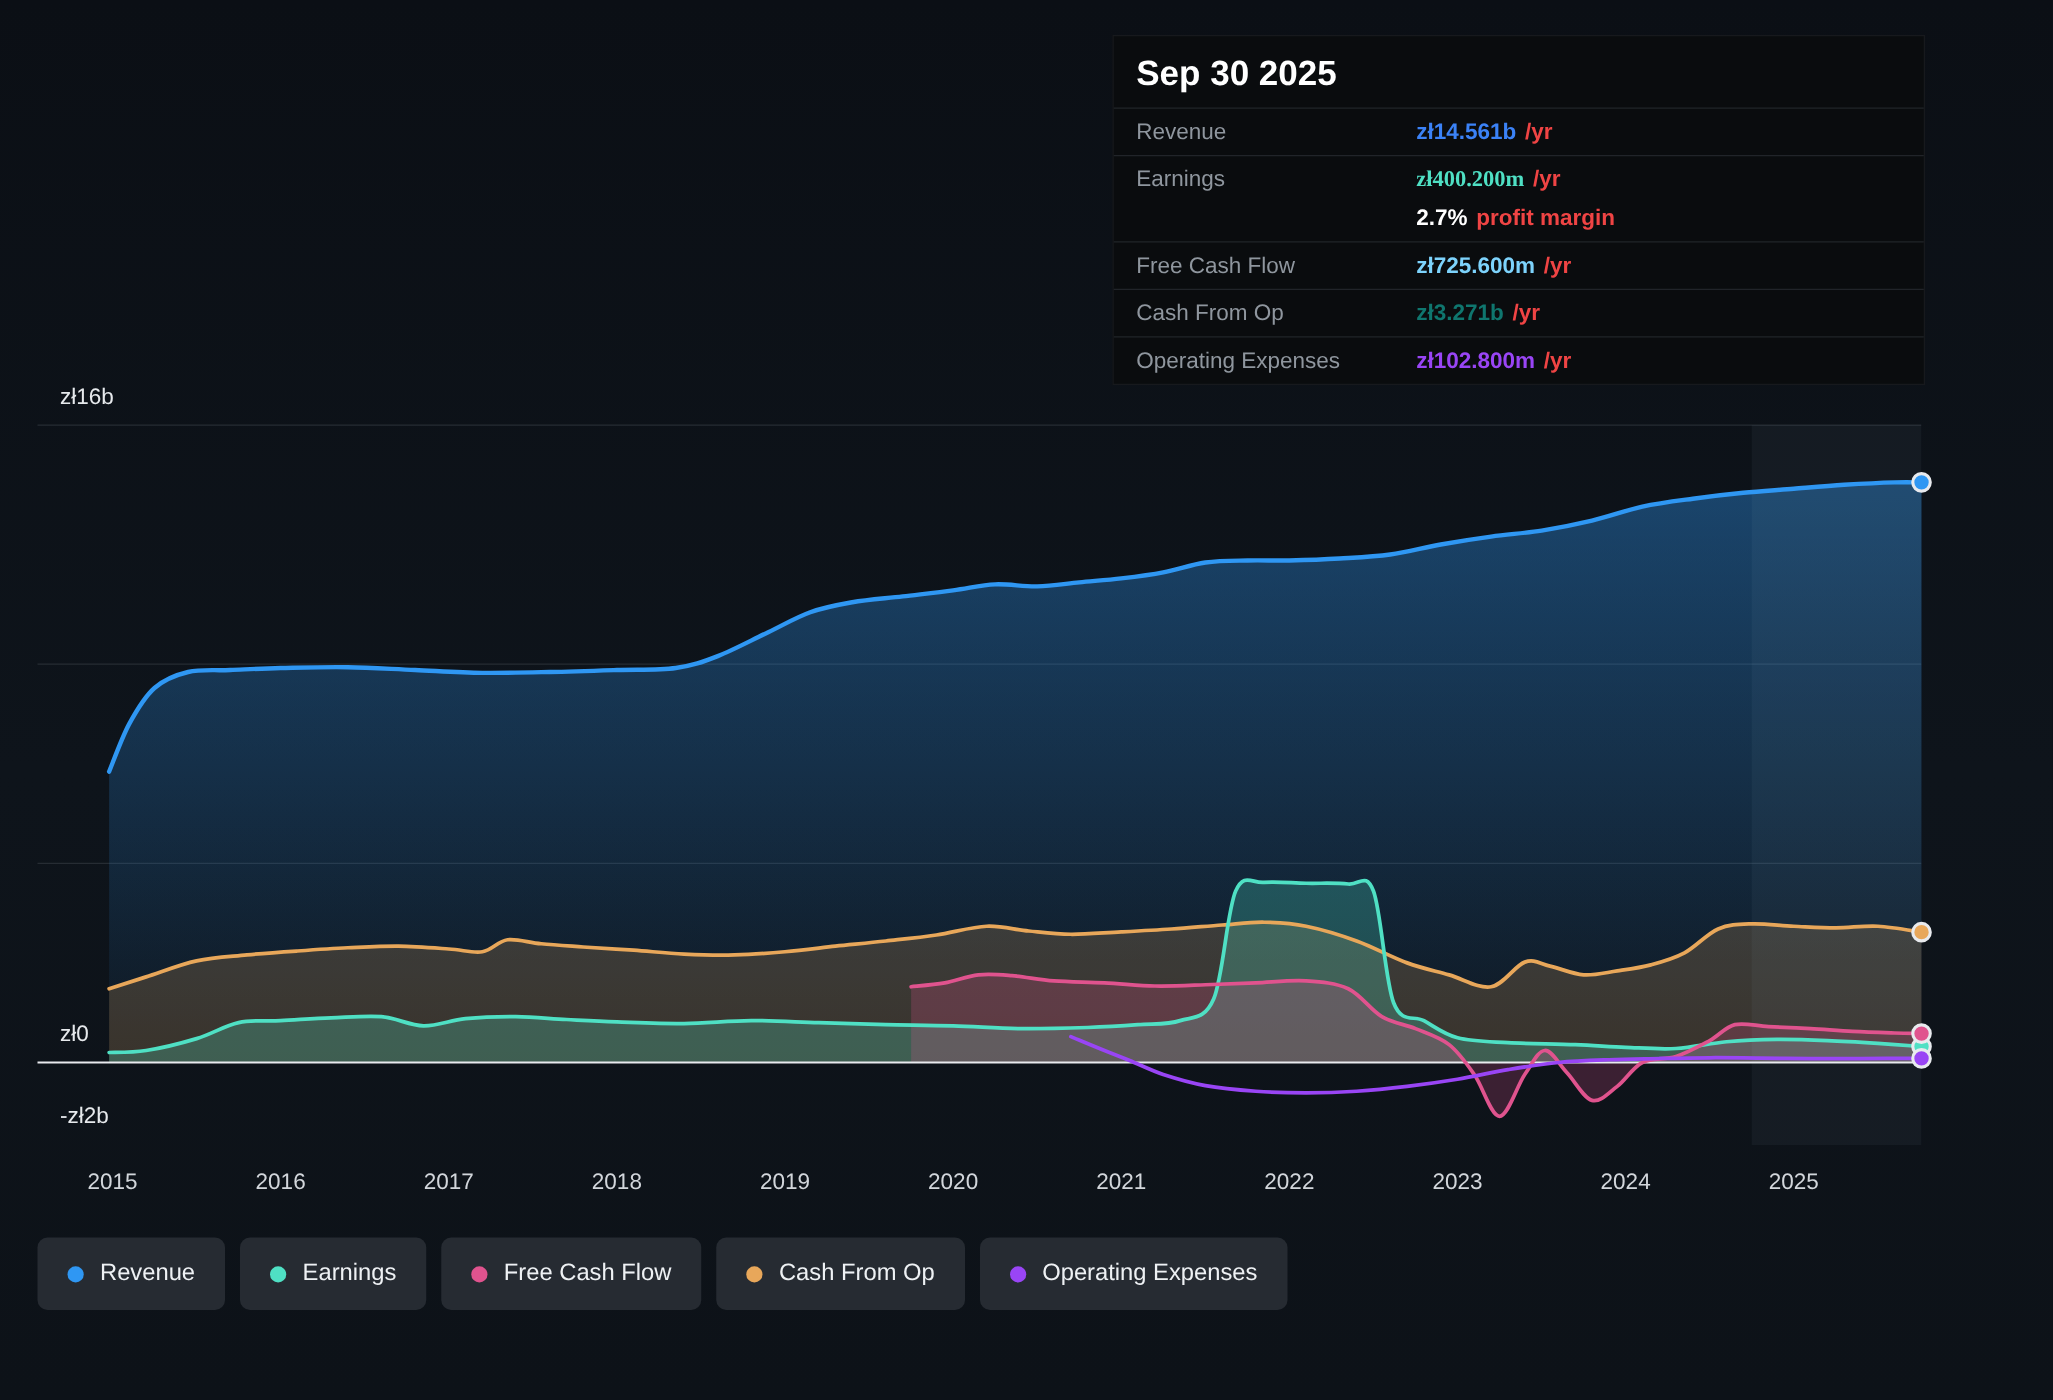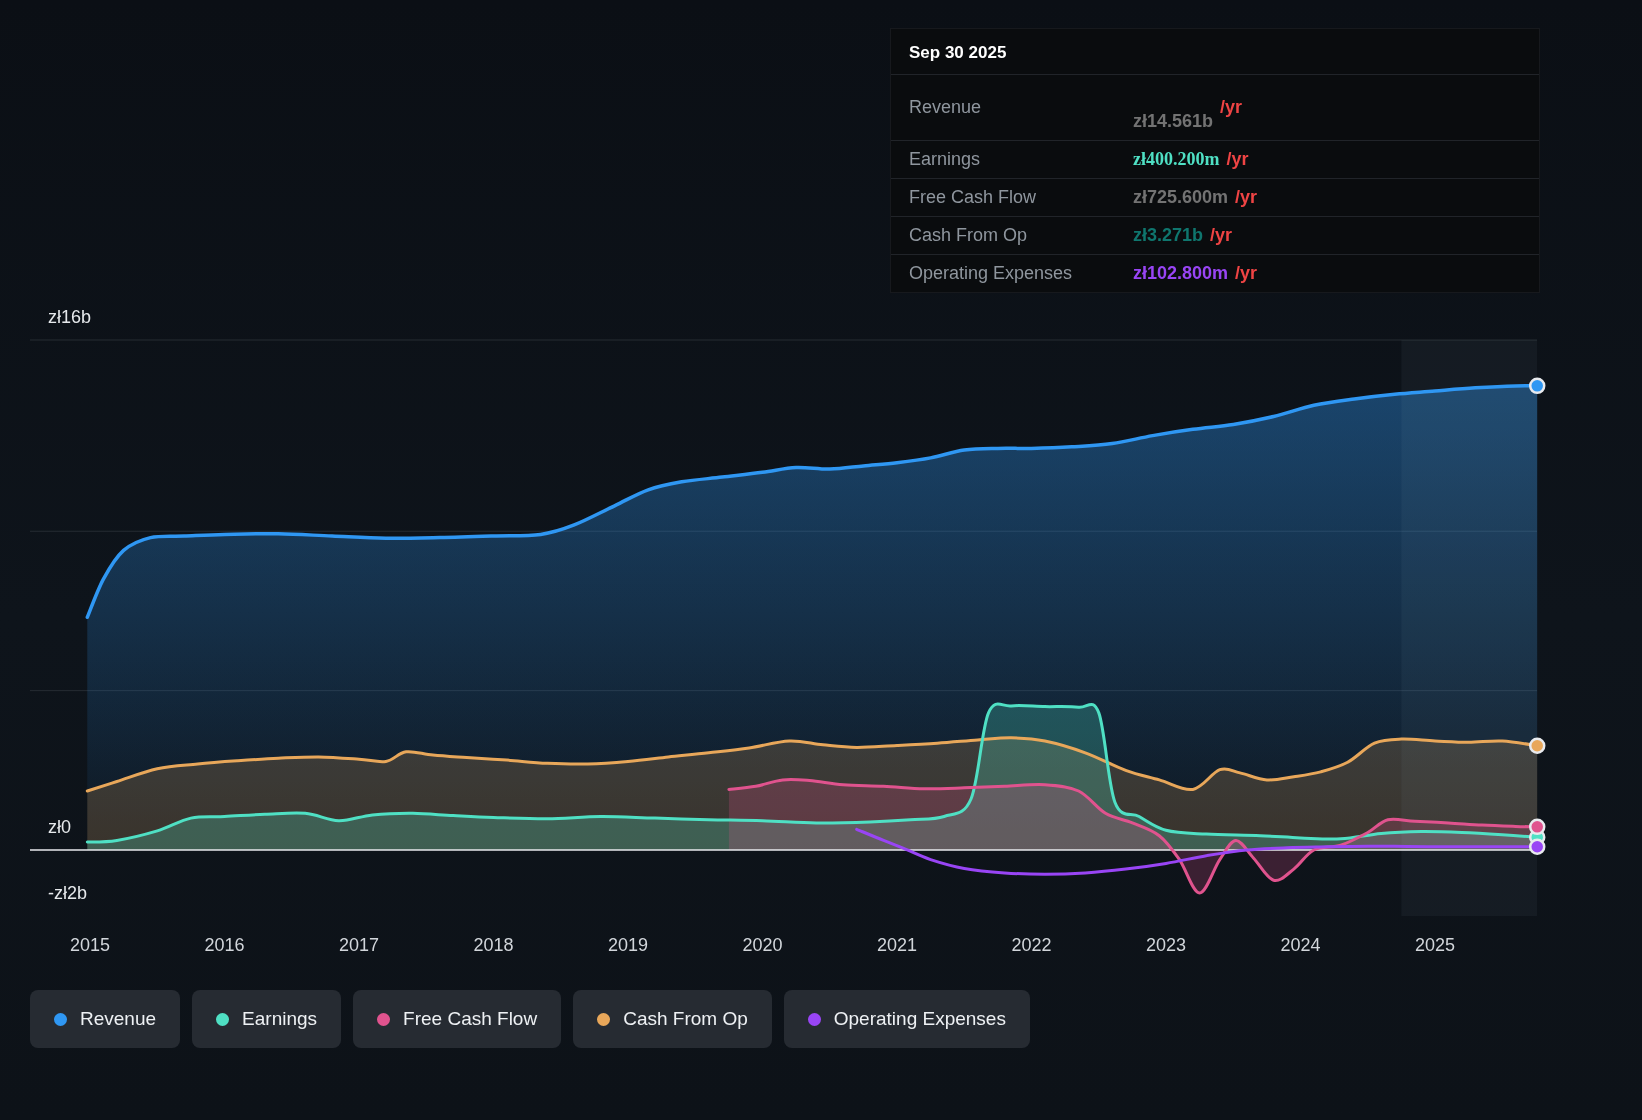--- a/index.html
+++ b/index.html
@@ -4,21 +4,21 @@
 <style>
   * { margin:0; padding:0; box-sizing:border-box; }
   html,body { width:1642px; height:1120px; background:#0d1218; font-family:"Liberation Sans",sans-serif; overflow:hidden; }
   #app { position:relative; width:1642px; height:1120px;
          background:linear-gradient(180deg,#0b0f15 0%,#0e141b 55%,#0d1218 100%); }
   svg#chart { position:absolute; left:0; top:0; }
   svg text { font-family:"Liberation Sans",sans-serif; }
 
   .tooltip { position:absolute; left:890px; top:28px; width:650px;
              background:#0a0c0e; border:1px solid #17191d; z-index:5; }
-  .tt-title { padding:14px 18px 11px 18px; font-size:17px; font-weight:bold; color:#ffffff; }
+  .tt-title { padding:14px 18px 11px 18px; font-size:28px; font-weight:bold; color:#ffffff; }
   .tt-row { display:flex; align-items:center; padding:8px 18px; border-top:1px solid #212429; font-size:18px; }
   .tt-row.no-border { border-top:none; padding-top:2px; }
   .tt-label { width:224px; color:#8f969e; flex:none; }
   .tt-value { font-weight:bold; margin-right:7px; }
   .tt-suffix { color:#ef4444; font-weight:bold; }
 
   .legend { position:absolute; left:30px; top:990px; display:flex; gap:12px; z-index:4; }
   .pill { display:flex; align-items:center; gap:13px; background:#262b32; border-radius:8px;
           padding:0 24px; height:58px; font-size:19px; color:#eef1f4; cursor:pointer; }
   .pill .dot { width:13px; height:13px; border-radius:50%; flex:none; }
@@ -69,34 +69,39 @@
       <text x="1300.5" y="951" fill="#d2d6db" font-size="18" text-anchor="middle">2024</text>
       <text x="1435" y="951" fill="#d2d6db" font-size="18" text-anchor="middle">2025</text>
       <rect x="30" y="340" width="1507" height="576" fill="transparent"></rect>
     </svg>
 
   <div class="tooltip">
     <div class="tt-title">Sep 30 2025</div>
 
     <div class="tt-row">
       <span class="tt-label">Revenue</span>
-      <span class="tt-value" style="color: #737373; margin-top: 28px;">zł14.561b</span>
+      <span class="tt-value" style="color: #3b82f6;">zł14.561b</span>
       <span class="tt-suffix">/yr</span>
     </div>
 
     <div class="tt-row">
       <span class="tt-label">Earnings</span>
       <span class="tt-value" style="color: rgb(79, 224, 196); font-family: Liberation Serif, serif;">zł400.200m</span>
       <span class="tt-suffix">/yr</span>
     </div>
 
+    <div class="tt-row no-border">
+      <span class="tt-label"></span>
+      <span class="tt-value" style="color: rgb(255, 255, 255);">2.7%</span>
+      <span class="tt-suffix">profit margin</span>
+    </div>
 
     <div class="tt-row">
       <span class="tt-label">Free Cash Flow</span>
-      <span class="tt-value" style="color: #737373;">zł725.600m</span>
+      <span class="tt-value" style="color: #7dd3fc;">zł725.600m</span>
       <span class="tt-suffix">/yr</span>
     </div>
 
     <div class="tt-row">
       <span class="tt-label">Cash From Op</span>
       <span class="tt-value" style="color: #0f766e;">zł3.271b</span>
       <span class="tt-suffix">/yr</span>
     </div>
 
     <div class="tt-row">

